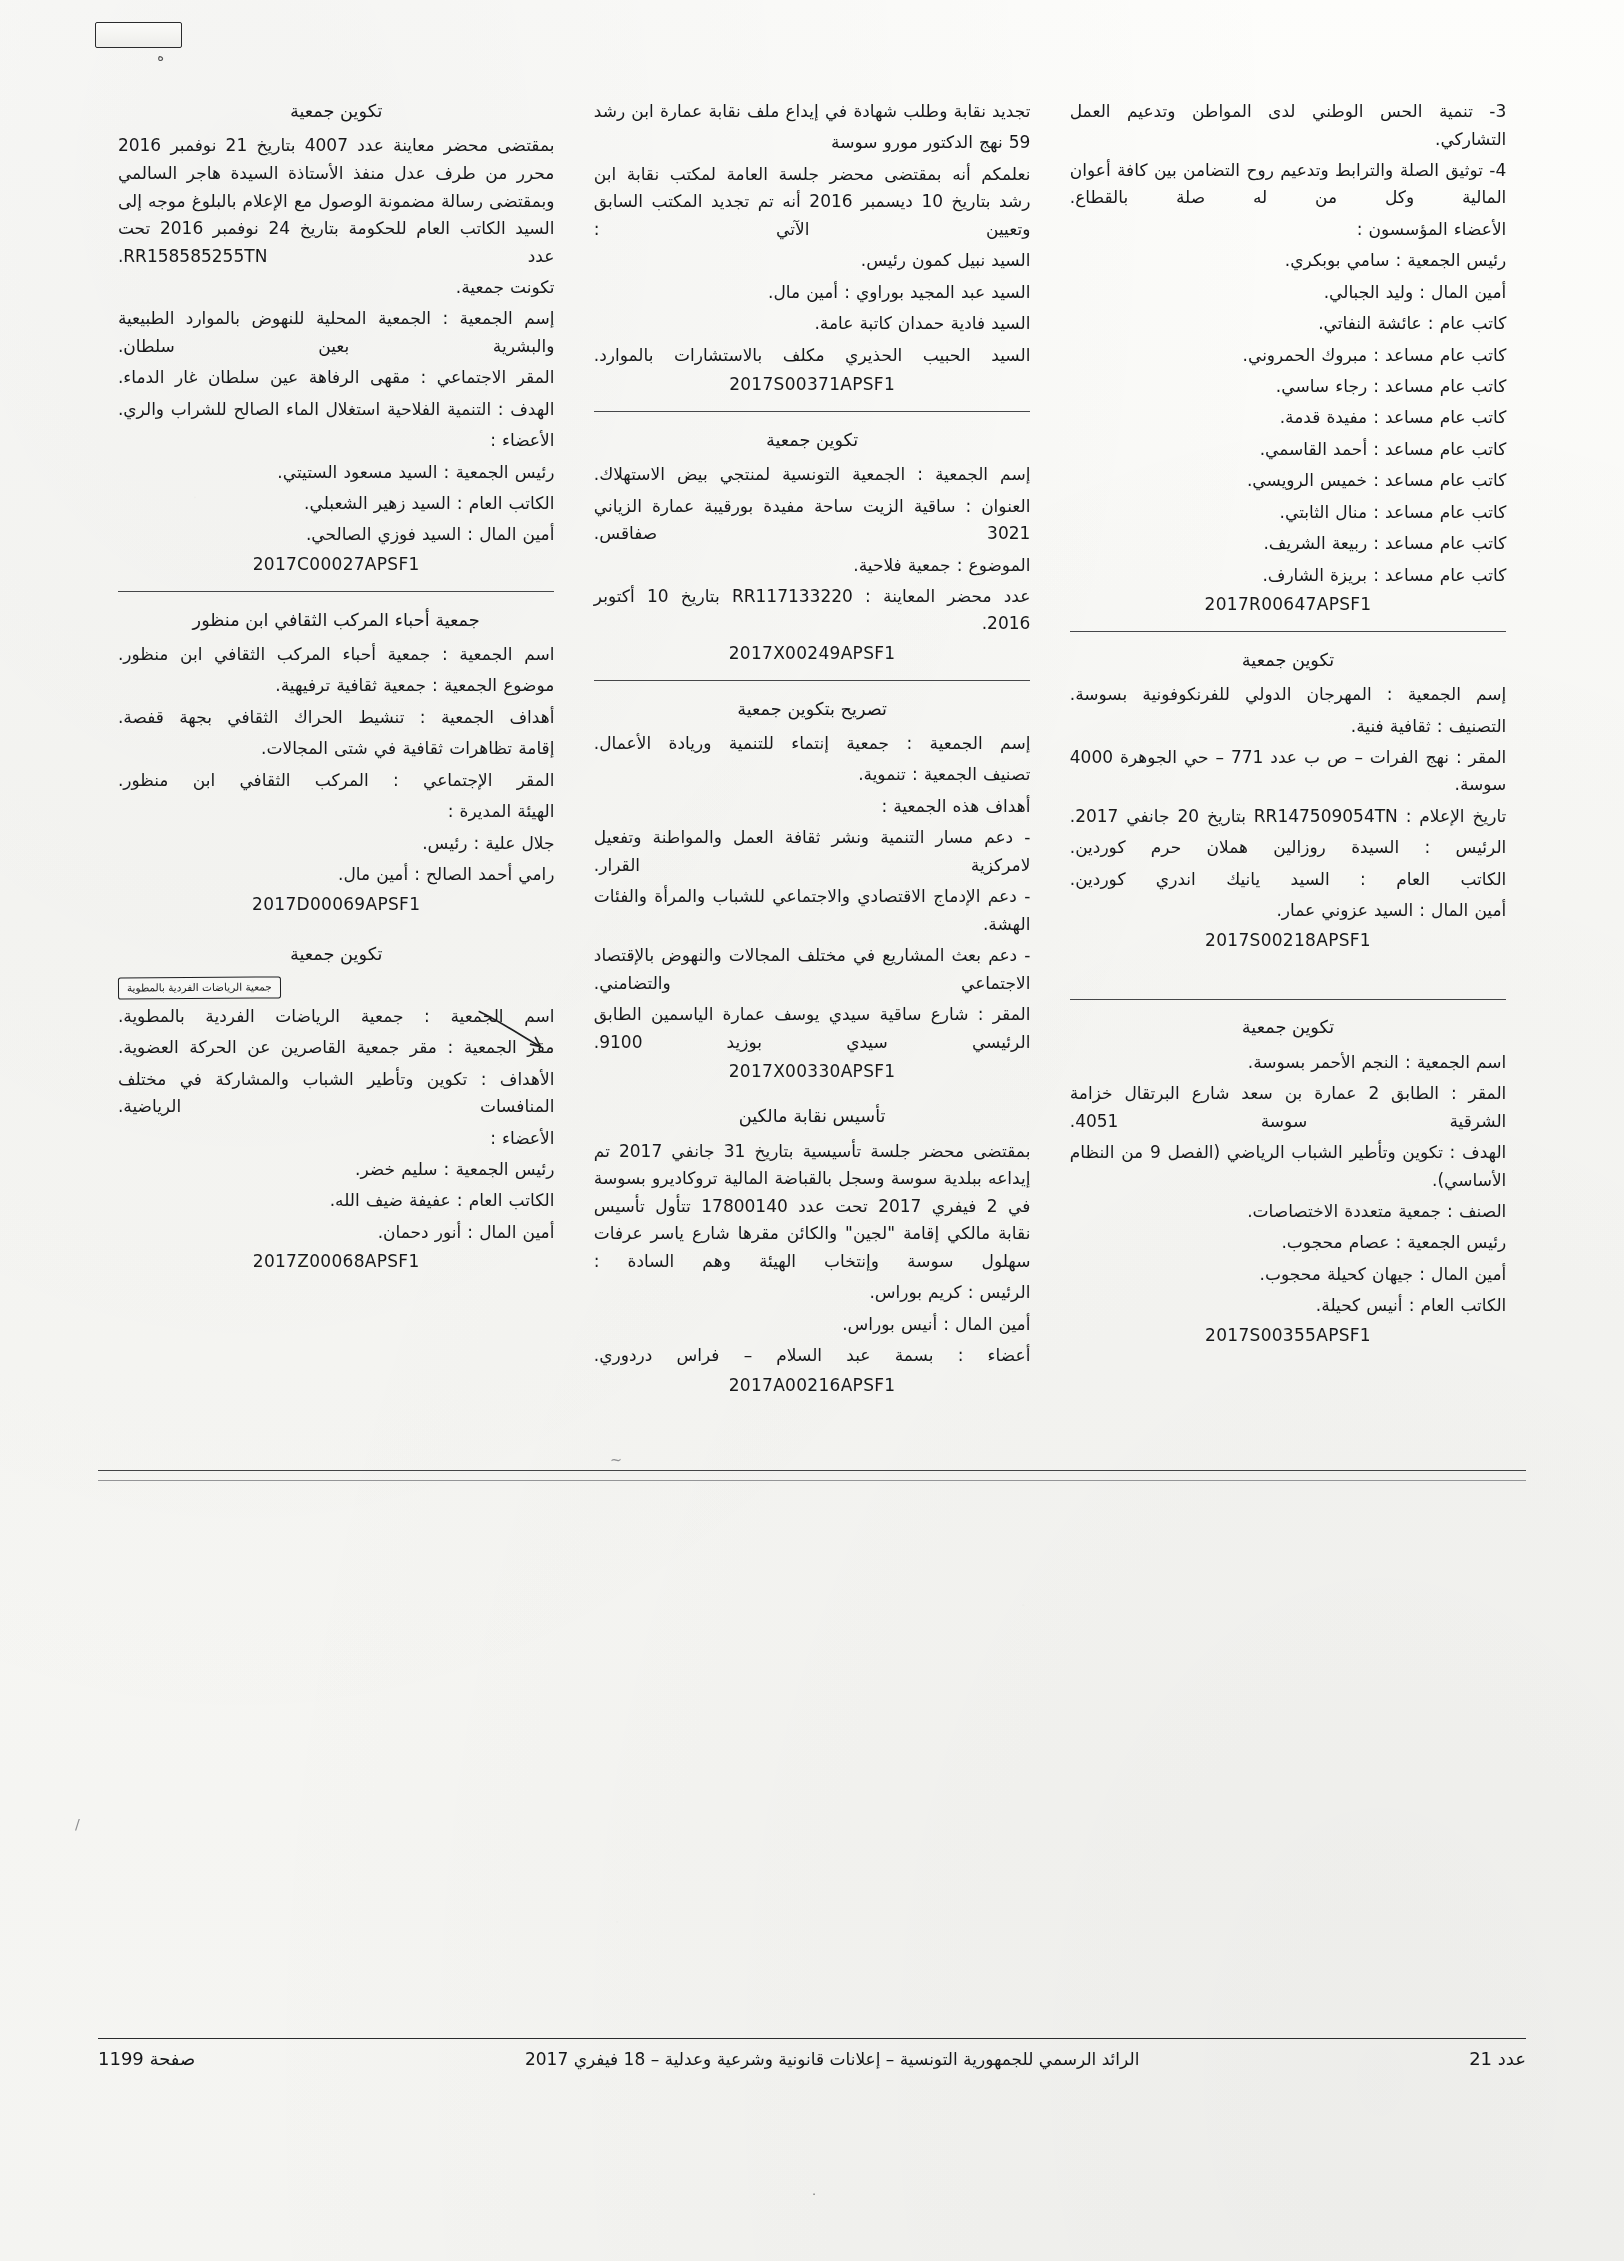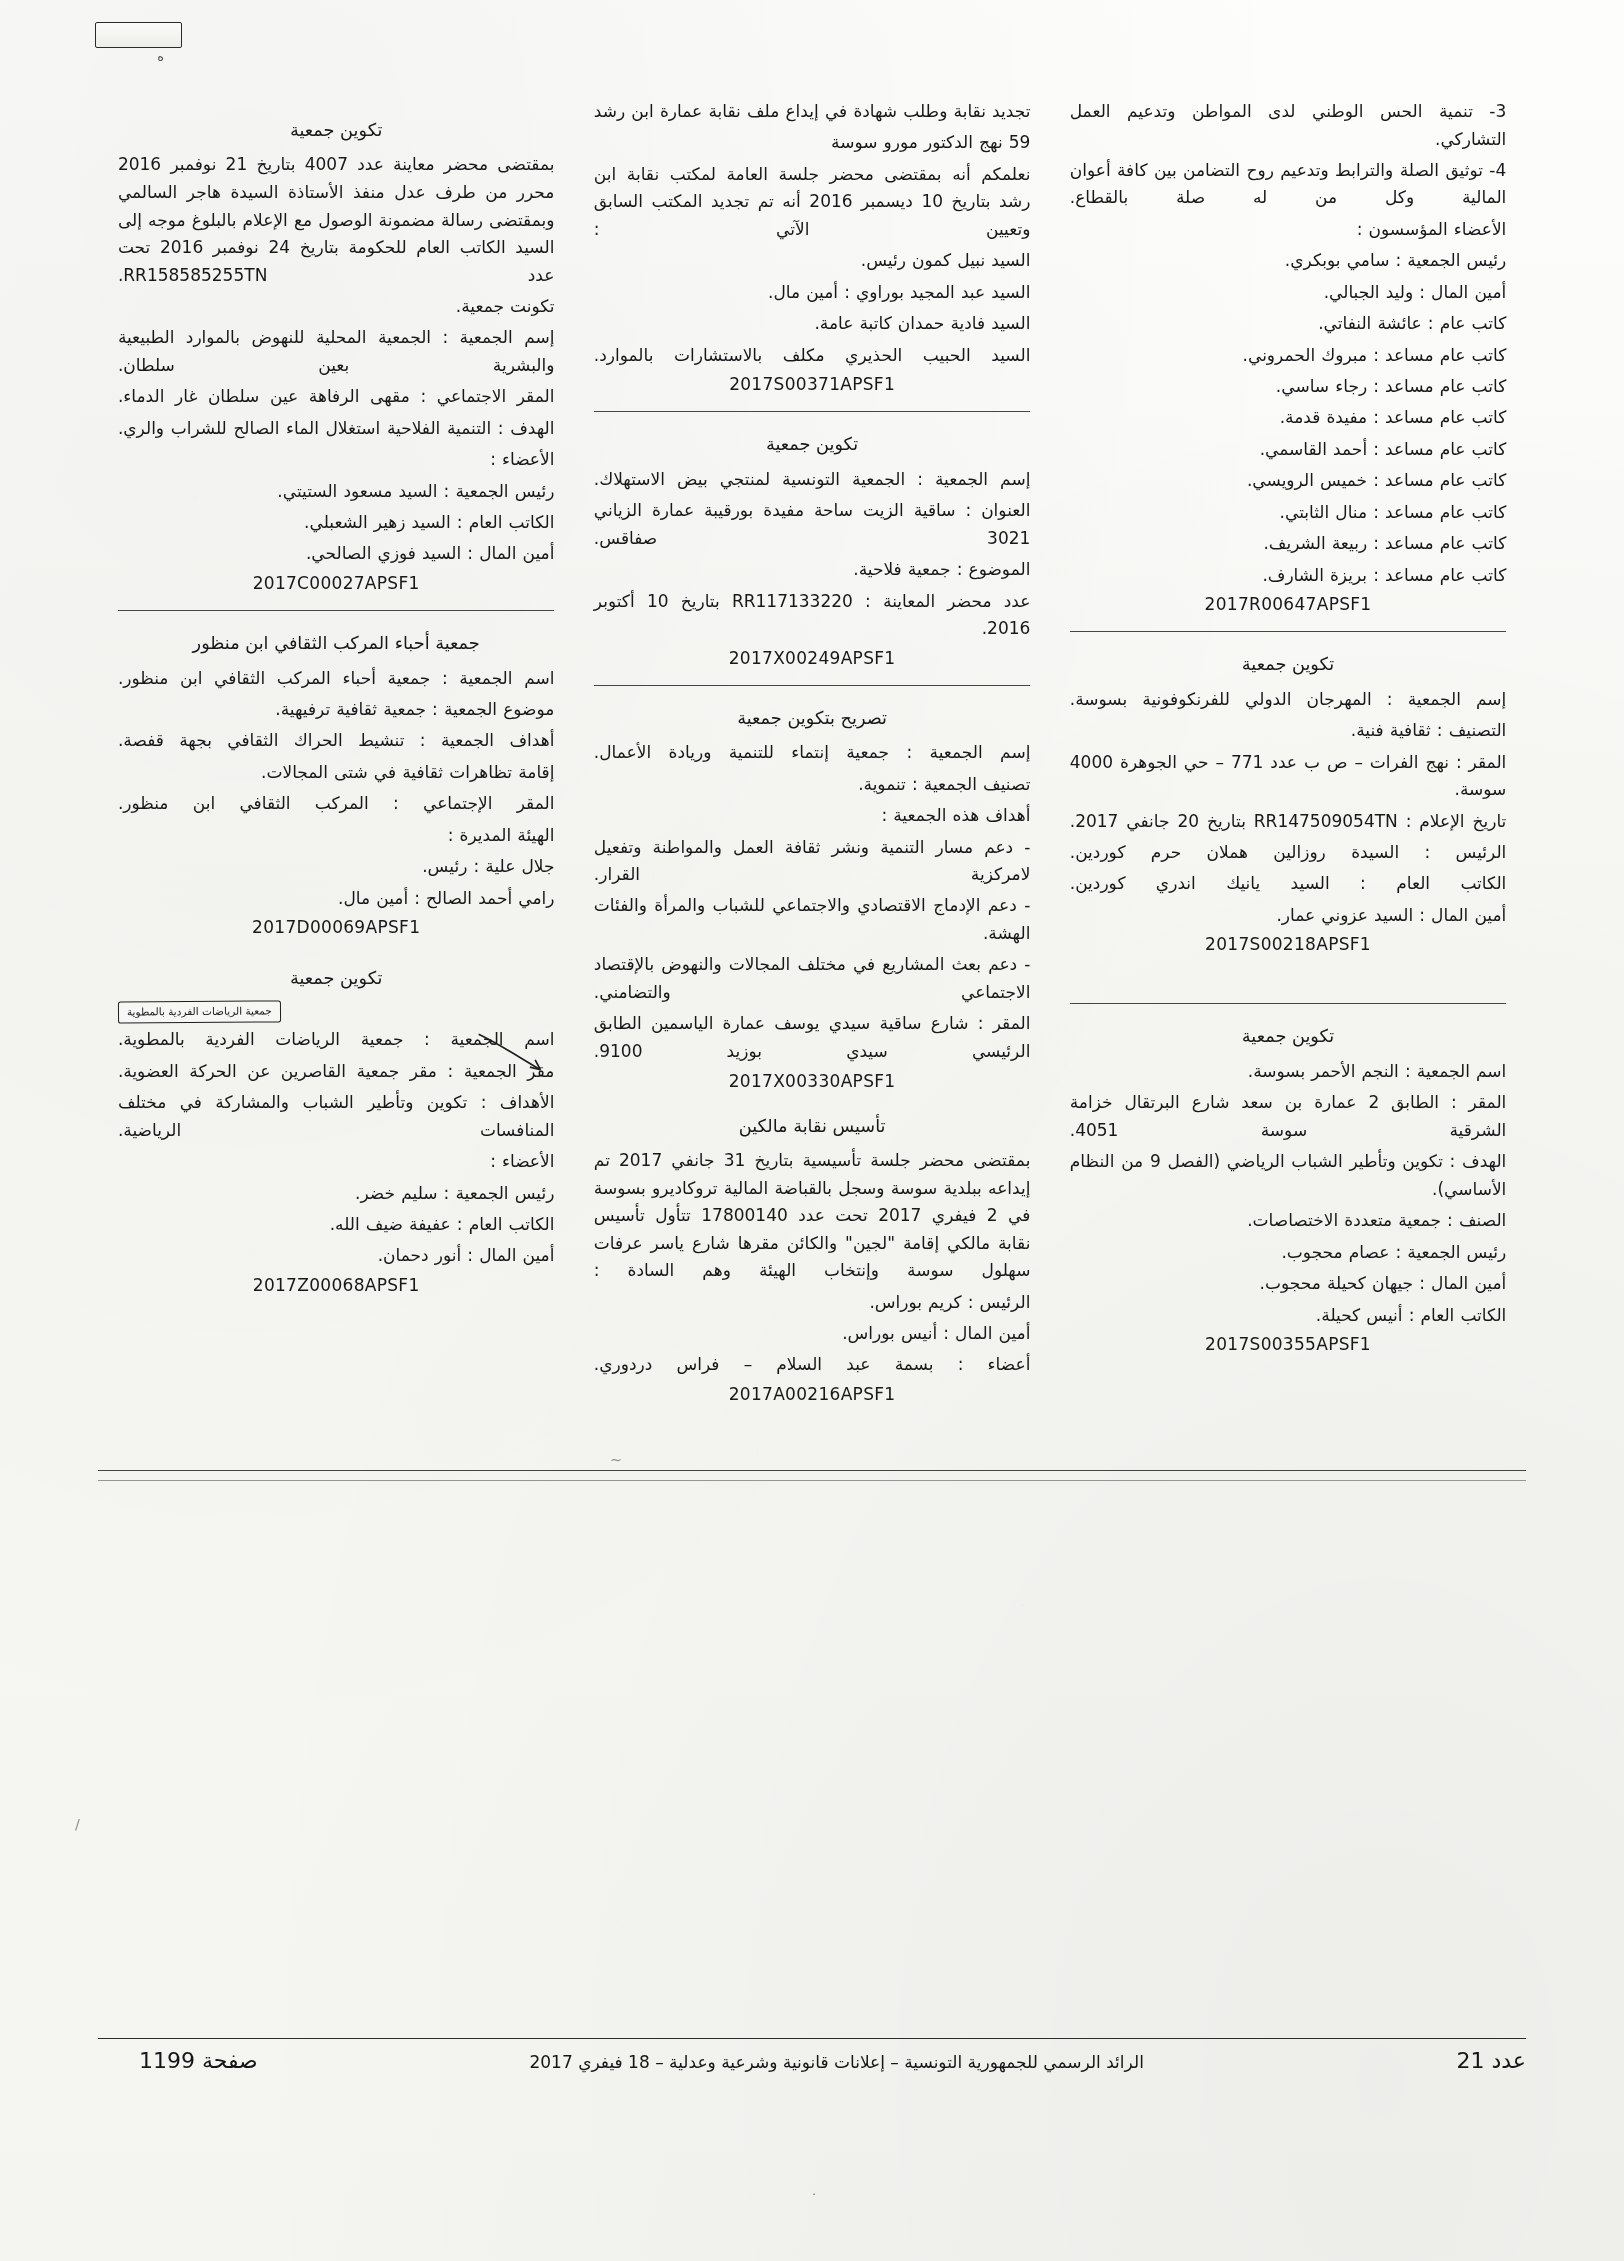--- a/index.html
+++ b/index.html
@@ -82,21 +82,20 @@
     margin: 0 0 14.4px 0;
     height: 0;
     opacity: 0.85;
   }
   .entry-title {
     text-align: center;
     font-size: 17.7px;
     line-height: 1.5;
     margin-bottom: 7.9px;
     letter-spacing: 0.1px;
-    margin-top: 19px;
   }
   .line {
     font-size: 17px;
     line-height: 1.62;
     text-align: justify;
     text-align-last: right;
     margin: 0 0 3.9px 0;
     word-spacing: 0.7px;
   }
   .line.just {
@@ -170,22 +169,21 @@
     font-size: 17.7px;
     color: #151618;
   }
   .footer-center {
     flex: 1;
     text-align: center;
     font-size: 17px;
   }
   .footer-side {
     white-space: nowrap;
-    font-size: 22px;
-    margin-left: 41px;
+    font-size: 18px;
   }
   .footer-dot {
     position: absolute;
     top: 2183px;
     left: 50%;
     font-size: 13px;
     color: #777;
   }
   .smudge {
     position: absolute;

